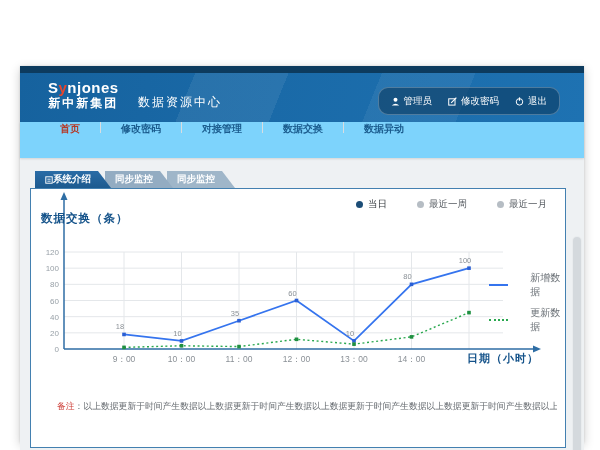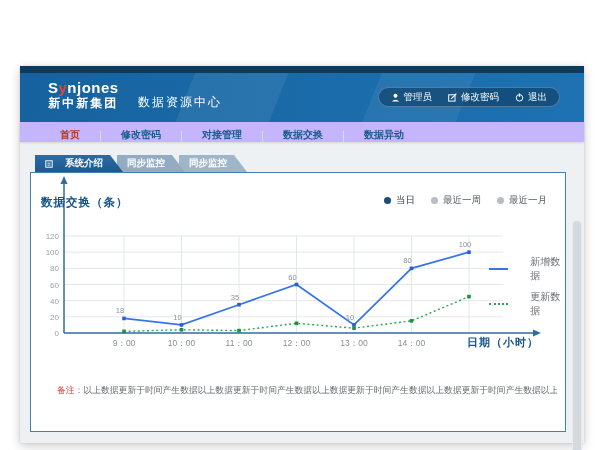--- a/index.html
+++ b/index.html
@@ -13,48 +13,48 @@
   .header { position:relative; height:49px; background:linear-gradient(100deg,#16629e 0%,#1a6aa8 45%,#1e72b2 100%); overflow:hidden; }
   .header .streaks { position:absolute; inset:0;
      background:
        linear-gradient(112deg, transparent 30%, rgba(255,255,255,0.07) 30%, rgba(255,255,255,0.07) 46%, transparent 46%),
        linear-gradient(112deg, transparent 62%, rgba(255,255,255,0.06) 62%, rgba(255,255,255,0.06) 78%, transparent 78%); }
   .logo { position:absolute; left:28px; top:7px; text-align:center; color:#fff; }
   .logo-en { font-size:15px; font-weight:bold; letter-spacing:0.5px; line-height:16px; }
   .logo-en .accent { color:#e8452c; }
   .logo-cn { font-size:12px; font-weight:bold; letter-spacing:2px; line-height:15px; }
   .app-title { position:absolute; left:118px; top:21px; color:#fff; font-size:12px; letter-spacing:2px; }
-  .user-pill { position:absolute; right:24px; top:14px; height:20px; background:rgba(9,53,88,0.55); border:1px solid rgba(255,255,255,0.25); border-radius:10px; display:flex; align-items:center; padding:0 12px; gap:16px; }
+  .user-pill { position:absolute; right:24px; top:14px; height:28px; background:rgba(9,53,88,0.55); border:1px solid rgba(255,255,255,0.25); border-radius:10px; display:flex; align-items:center; padding:0 12px; gap:16px; }
   .pill-item { display:flex; align-items:center; gap:4px; color:#fff; font-size:9.5px; cursor:pointer; }
   .pill-item svg { display:block; }
 
   
-  .navbar { height:20px; background:#c4b5fd; display:flex; align-items:flex-end; padding-left:20px; box-shadow:0 1px 2px rgba(0,0,0,0.12); position:relative; z-index:3; }
+  .navbar { height:36px; background:#7dd3fc; display:flex; align-items:flex-start; padding-left:20px; box-shadow:0 1px 2px rgba(0,0,0,0.12); position:relative; z-index:3; }
   .nav-item { font-size:10px; font-weight:bold; color:#1b5c8e; padding:0 20px; cursor:pointer; }
   .nav-item.active { color:#b43a28; }
   .nav-sep { width:1px; height:11px; background:#d9dde0; }
 
   
   .content { position:relative; height:301px; background:#eef1f3; }
 
   
   .tabs { position:absolute; left:15px; top:13px; display:flex; z-index:2; }
-  .tab { height:17px; color:#fff; font-size:9.5px; font-weight:bold; display:flex; align-items:center; gap:12px; padding:0 20px 0 10px; clip-path:polygon(0 0, calc(100% - 13px) 0, 100% 100%, 0 100%); cursor:pointer; }
+  .tab { height:17px; color:#fff; font-size:9.5px; font-weight:bold; display:flex; align-items:center; gap:0; padding:0 20px 0 10px; clip-path:polygon(0 0, calc(100% - 13px) 0, 100% 100%, 0 100%); cursor:pointer; }
   .tab.active { background:linear-gradient(#2a6ca6,#1c5a8f); z-index:3; }
   .tab.inactive1 { background:#93acc2; margin-left:-6px; z-index:2; }
   .tab.inactive2 { background:#9fb6c9; margin-left:-6px; z-index:1; }
   .tab svg { display:block; }
 
   
   .panel { position:absolute; left:10px; top:30px; width:536px; height:260px; background:#ffffff; border:1px solid #4380b0; }
   .chart-svg { position:absolute; left:0; top:0; width:536px; height:260px; }
   .chart-title { position:absolute; left:10px; top:22px; font-size:11.5px; font-weight:bold; color:#15538a; letter-spacing:1px; }
   .xaxis-title { position:absolute; left:436px; top:162px; font-size:11px; font-weight:bold; color:#15538a; letter-spacing:1px;font-family:Liberation Serif, serif; }
 
-  .radios { position:absolute; top:21px; right:18px; display:flex; gap:16px; align-items:flex-end; }
+  .radios { position:absolute; top:9px; right:18px; display:flex; gap:30px; align-items:flex-end; }
   .radio { display:flex; align-items:center; gap:5px; cursor:pointer; }
   .radio .dot { width:7px; height:7px; border-radius:50%; background:#b6bdc4; }
   .radio.selected .dot { background:#1c4d77; }
   .radio .rlabel { font-size:9.5px; color:#555a60; }
   .radio.selected .rlabel { color:#33383d; }
 
   .legend { position:absolute; left:458px; top:82px; display:flex; flex-direction:column; gap:7px; }
   .legend-row { display:flex; align-items:center; gap:22px; cursor:pointer; }
   .swatch-solid { width:22px; height:0; border-top:2px solid #3574ee; }
   .swatch-dotted { width:22px; height:0; border-top:2px dotted #2aa84f; }

